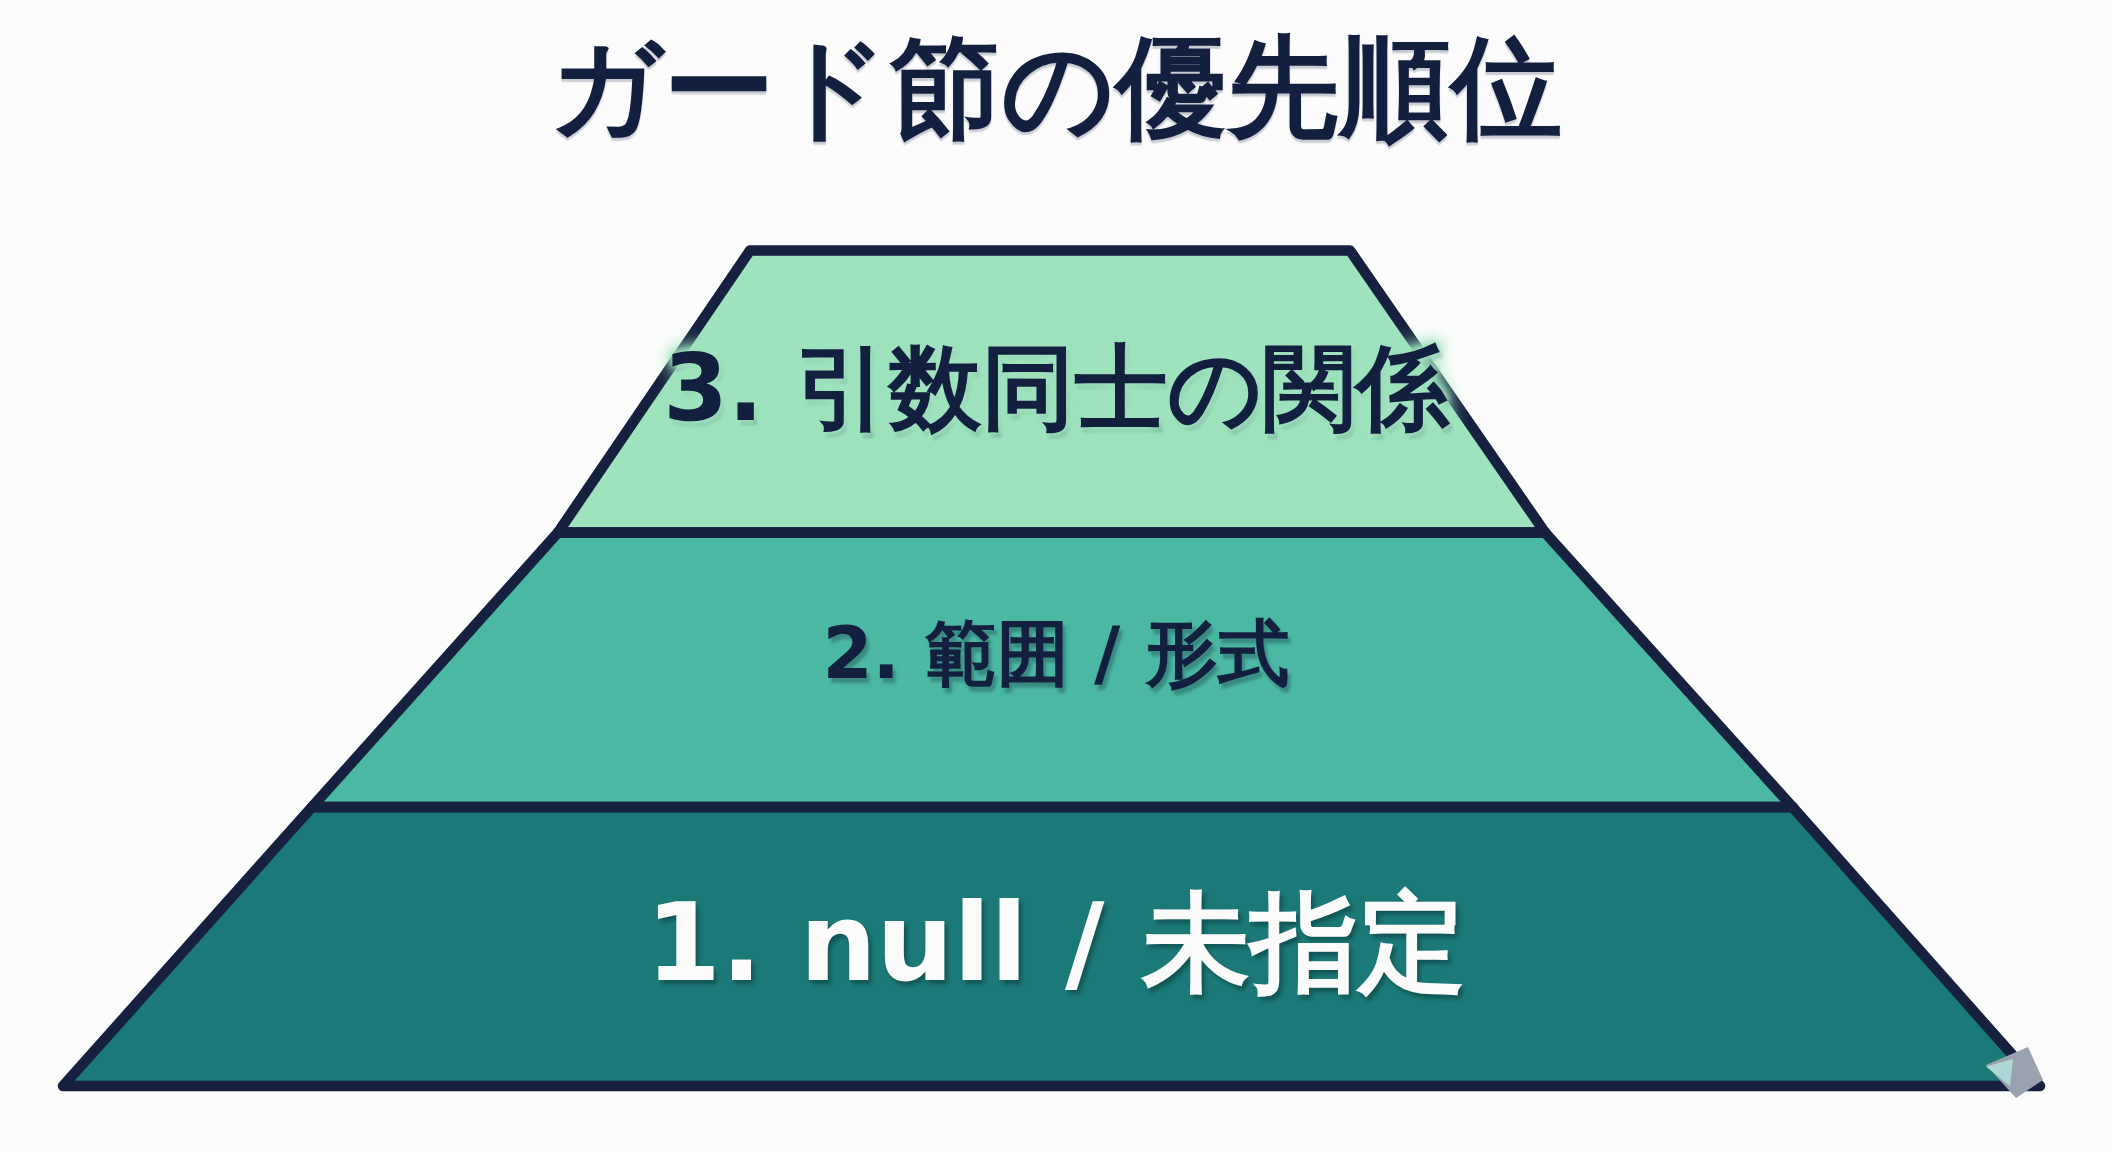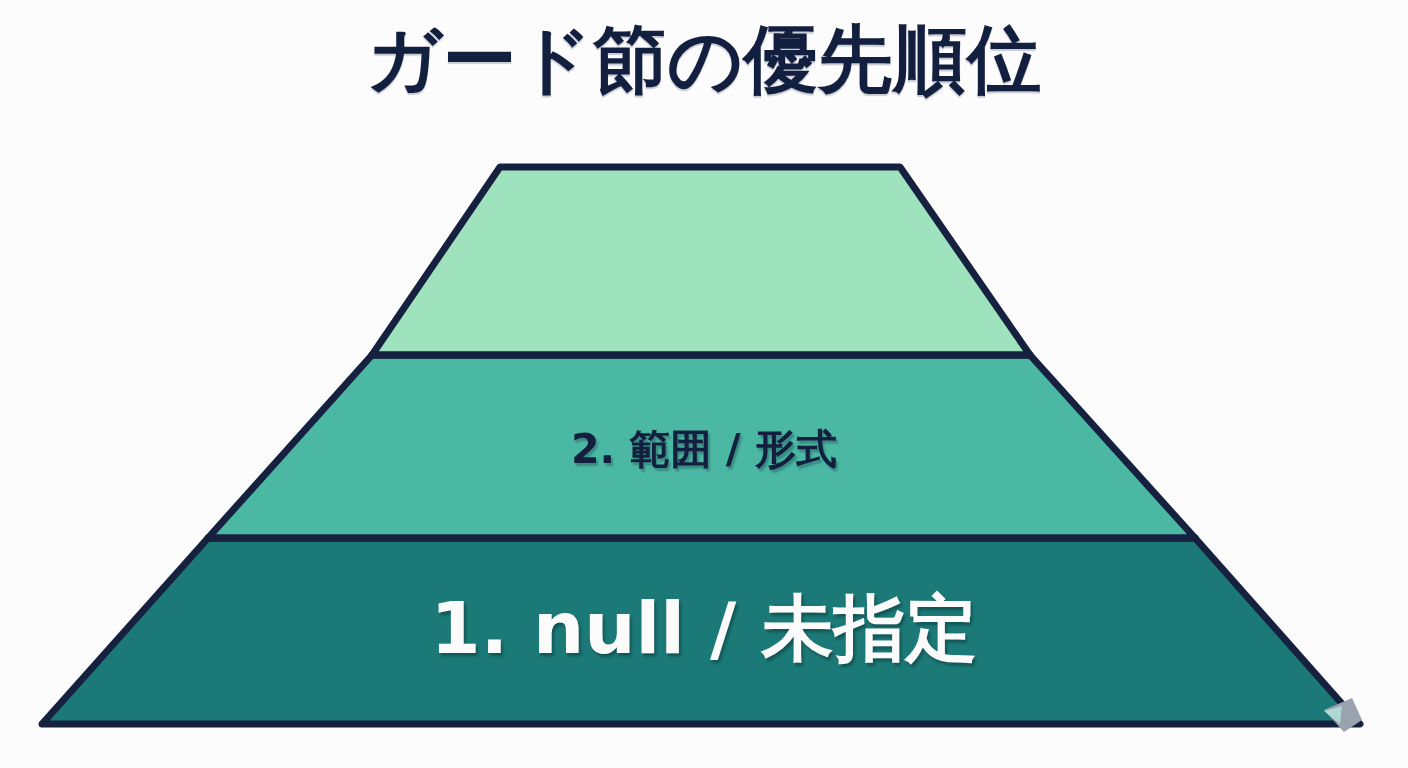--- a/index.html
+++ b/index.html
@@ -70,25 +70,24 @@
     line-height: 1;
     color: #131f3e;
     text-shadow:
       0 0 14px #9fe3be, 0 0 14px #9fe3be, 0 0 10px #9fe3be,
       0 0 6px #9fe3be, 0 0 4px #9fe3be,
       2px 3px 2px rgba(10,20,45,0.30);
   }
 
   #tier2-label {
     top: 412px;
-    font-size: 41px;
+    font-size: 48px;
     line-height: 1;
     color: #131f3e;
     text-shadow: 2px 3px 2px rgba(10,20,45,0.28);
-    margin-top: 17px;
   }
 
   #tier1-label {
     top: 592px;
     font-size: 72px;
     line-height: 1;
     color: #fbfbfb;
     text-shadow: 2px 3px 3px rgba(6,40,44,0.45);
   }
 
@@ -116,20 +115,21 @@
 
       <polygon points="372,355 1030,355 1195,538 208,538" fill="#4bb8a3" stroke="#16213f" stroke-width="7" stroke-linejoin="round"></polygon>
 
       <polygon points="500,167 900,167 1030,355 372,355" fill="#9fe3be" stroke="#16213f" stroke-width="7" stroke-linejoin="round"></polygon>
 
       <line x1="372" y1="355" x2="1030" y2="355" stroke="#16213f" stroke-width="7" stroke-linecap="round"></line>
       <line x1="208" y1="538" x2="1195" y2="538" stroke="#16213f" stroke-width="7" stroke-linecap="round"></line>
     </svg>
   </div>
 
+  <div class="tier-label" id="tier3-label">3. 引数同士の関係</div>
 
   <div class="tier-label" id="tier2-label">2. 範囲 / 形式</div>
 
   <div class="tier-label" id="tier1-label">1. null / 未指定</div>
 
   <svg id="corner-artifact" viewBox="0 0 46 40">
     <polygon points="6,16 34,4 44,26 26,38" fill="#9aa2b0"></polygon>
     <polygon points="6,17 24,12 22,30" fill="#aed8d4"></polygon>
   </svg>
 

